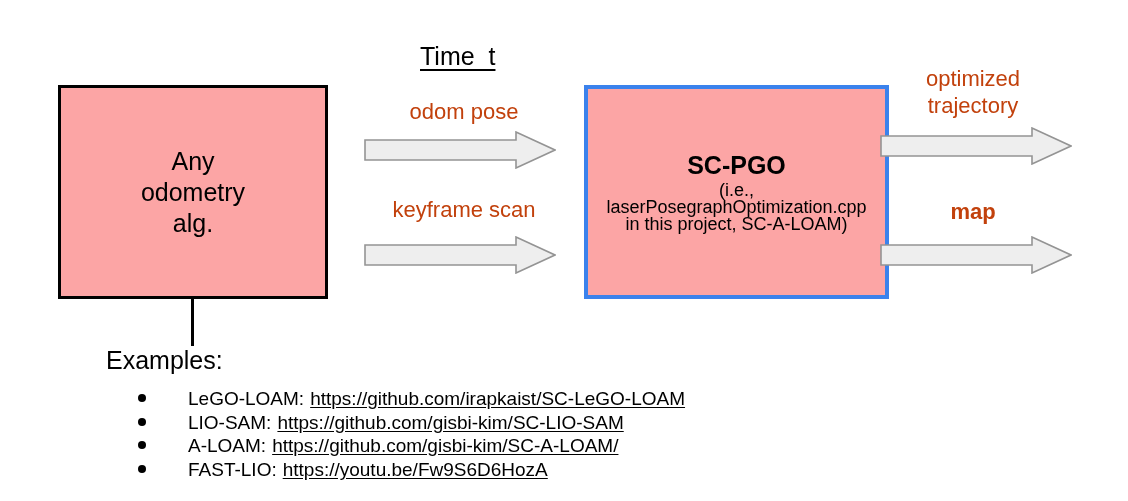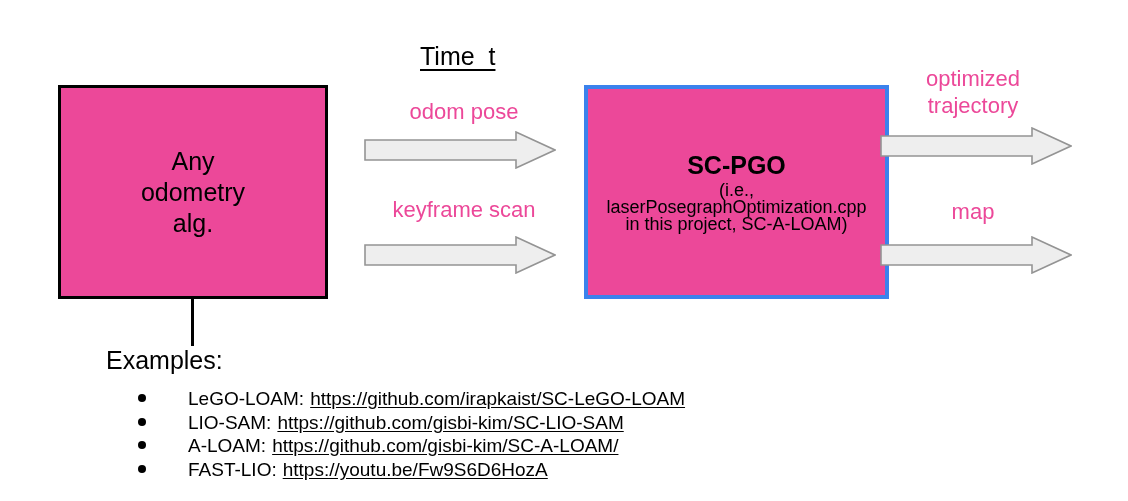--- a/index.html
+++ b/index.html
@@ -30,21 +30,21 @@
     line-height: 30px;
     color: #000;
     text-decoration: underline;
     text-underline-offset: 4px;
     white-space: pre;
   }
 
   
   .box {
     position: absolute;
-    background: #ec4899;
+    background: #fca5a5;
     box-sizing: border-box;
     display: flex;
     flex-direction: column;
     align-items: center;
     justify-content: center;
     text-align: center;
   }
   .box-odometry {
     left: 58px;
     top: 85px;
@@ -82,21 +82,21 @@
     position: absolute;
   }
   .arrow svg { display: block; }
 
   .arrow-label {
     position: absolute;
     font-size: 22px;
     line-height: 27px;
     text-align: center;
     white-space: pre-line;
-    color: #ec4899;
+    color: #c2410c;
   }
 
   
   .connector {
     position: absolute;
     background: #000000;
   }
 
   
   .examples-heading {
@@ -180,21 +180,21 @@
   </div>
 
   <div class="arrow-label" style="left:880px; top:65px; width:186px;">optimized
 trajectory</div>
   <div class="arrow" style="left:880px; top:127px;">
     <svg width="192" height="38" viewBox="0 0 192 38">
       <polygon points="1,9 152,9 152,1 191,19 152,37 152,29 1,29" fill="#eeeeee" stroke="#949494" stroke-width="1.6" stroke-linejoin="miter"></polygon>
     </svg>
   </div>
 
-  <div class="arrow-label" style="left:880px; top:198px; width:186px;">map</div>
+  <div class="arrow-label" style="left:880px; top:198px; width:186px;font-weight:bold;">map</div>
   <div class="arrow" style="left:880px; top:236px;">
     <svg width="192" height="38" viewBox="0 0 192 38">
       <polygon points="1,9 152,9 152,1 191,19 152,37 152,29 1,29" fill="#eeeeee" stroke="#949494" stroke-width="1.6" stroke-linejoin="miter"></polygon>
     </svg>
   </div>
 
   <div class="connector" style="left:191px; top:299px; width:3px; height:47px;"></div>
 
   <div class="examples-heading">Examples:</div>
 

